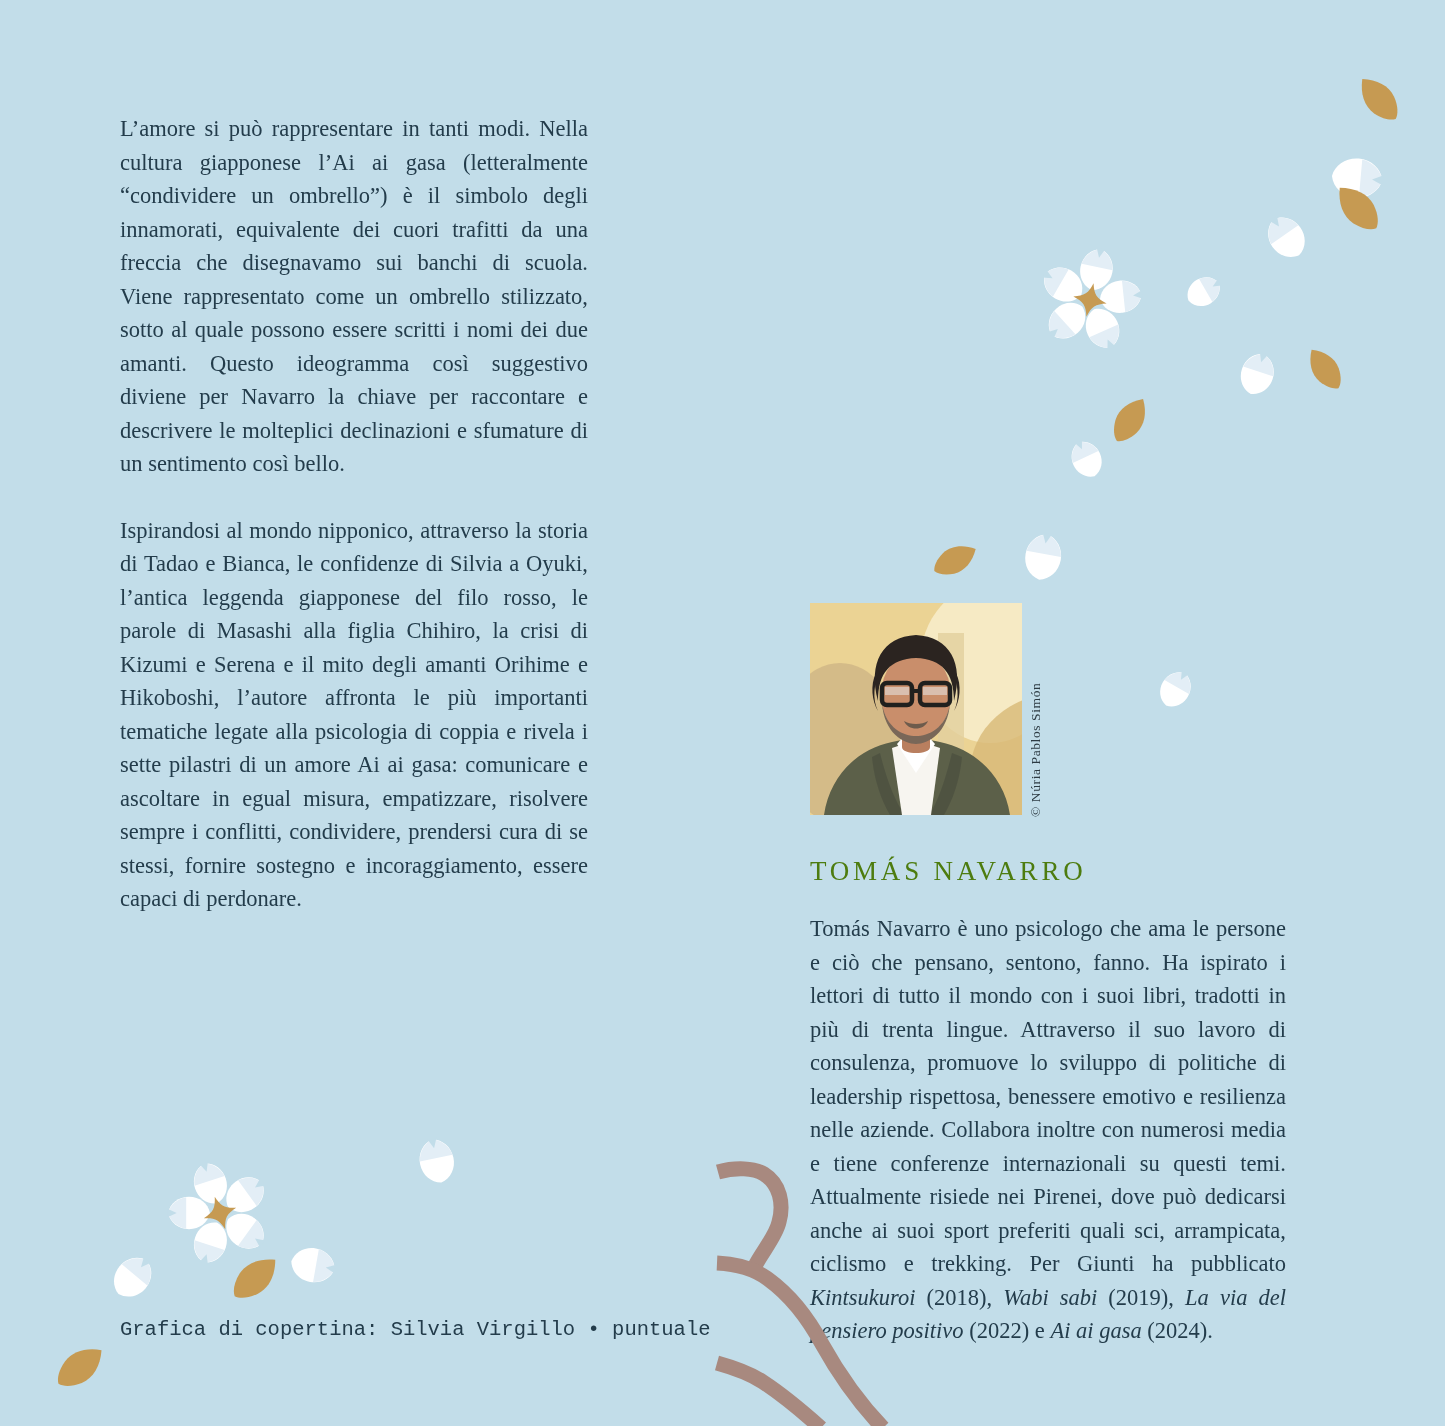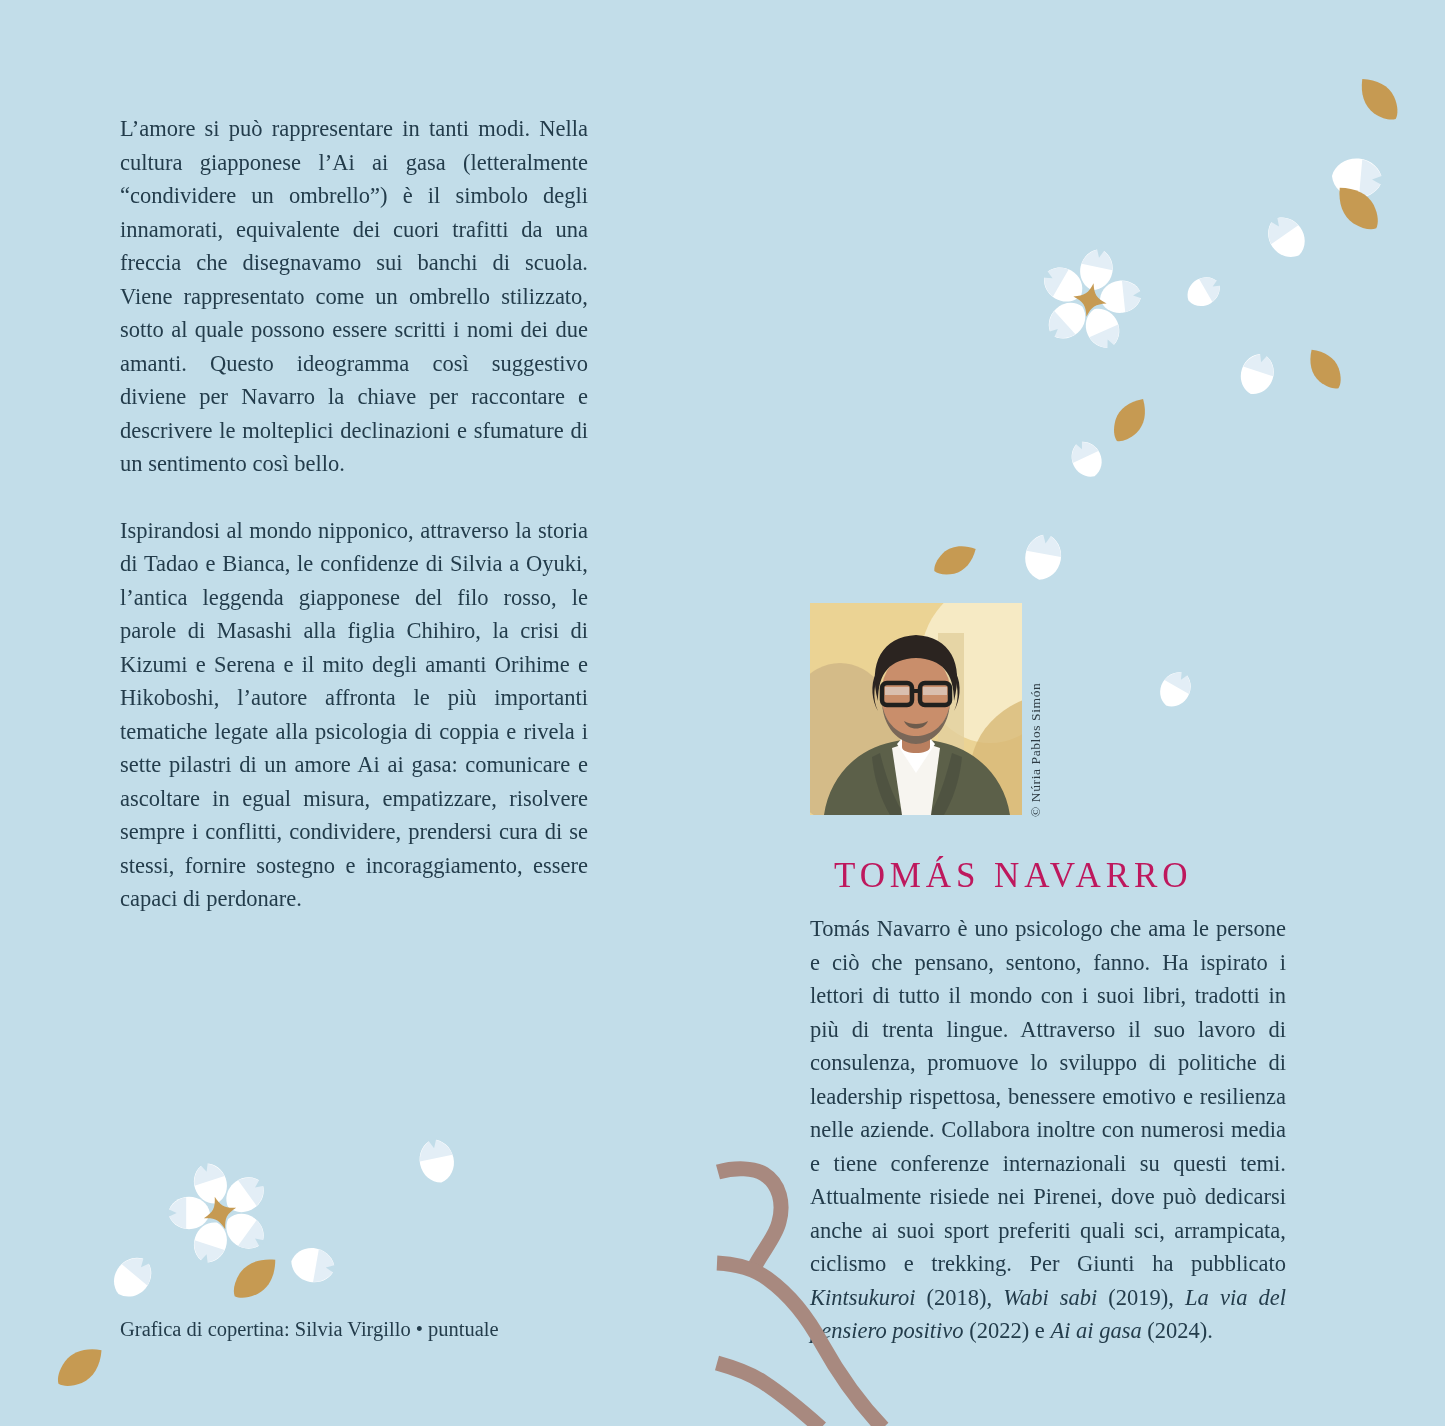--- a/index.html
+++ b/index.html
@@ -14,34 +14,34 @@
   .col-left{
     position:absolute;left:120px;top:112px;width:468px;
   }
   .col-left p{
     margin:0 0 33px 0;
     font-size:22.5px;line-height:33.5px;
     text-align:justify;
   }
   .cover-credit{
     position:absolute;left:120px;top:1318px;
-    font-size:20.5px;color:#233c4b;white-space:nowrap;
+    font-size:20.5px;color:#233c4b;white-space:nowrap;font-family:Liberation Mono, monospace;
   }
   .photo{
     position:absolute;left:810px;top:603px;width:212px;height:212px;
   }
   .photo svg{display:block;}
   .photo-credit{
     position:absolute;left:1028px;top:817px;
     transform:rotate(-90deg);transform-origin:0 0;
     font-size:13.5px;letter-spacing:.6px;white-space:nowrap;color:#2c3a42;
   }
   .author-name{
-    position:absolute;left:834px;top:856px;
-    font-size:35px;letter-spacing:.14em;color:#be185d;
+    position:absolute;left:810px;top:856px;
+    font-size:27px;letter-spacing:.14em;color:#4d7c0f;
     white-space:nowrap;
   }
   .bio{
     position:absolute;left:810px;top:912px;width:476px;
     font-size:22.5px;line-height:33.5px;text-align:justify;
   }
   .bio i{}
   .deco{position:absolute;pointer-events:none;}
 </style>
 </head>

